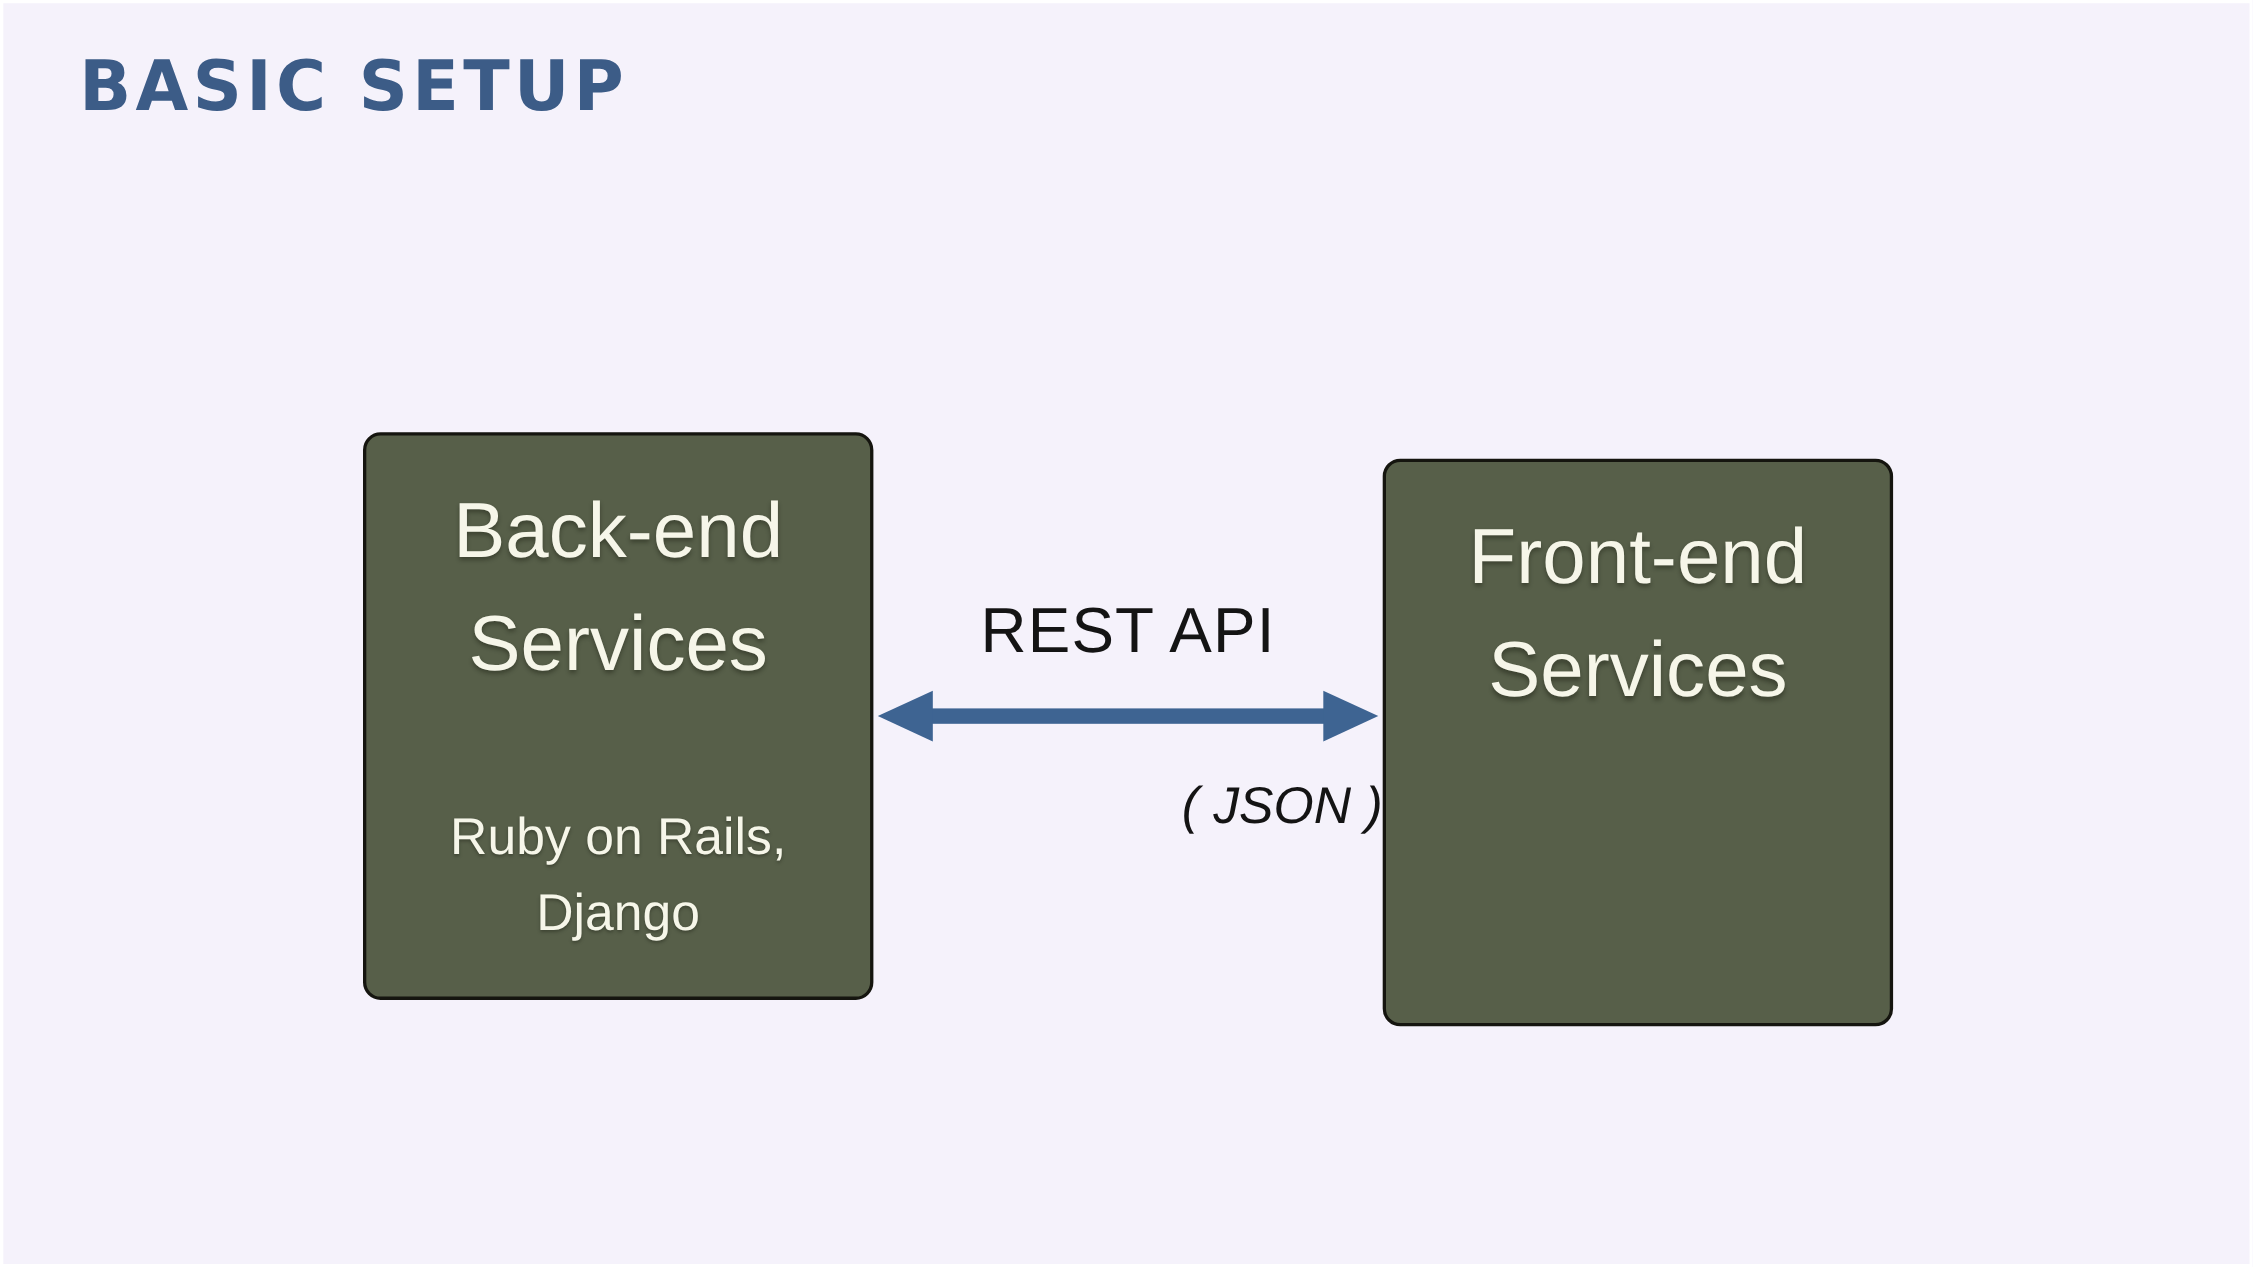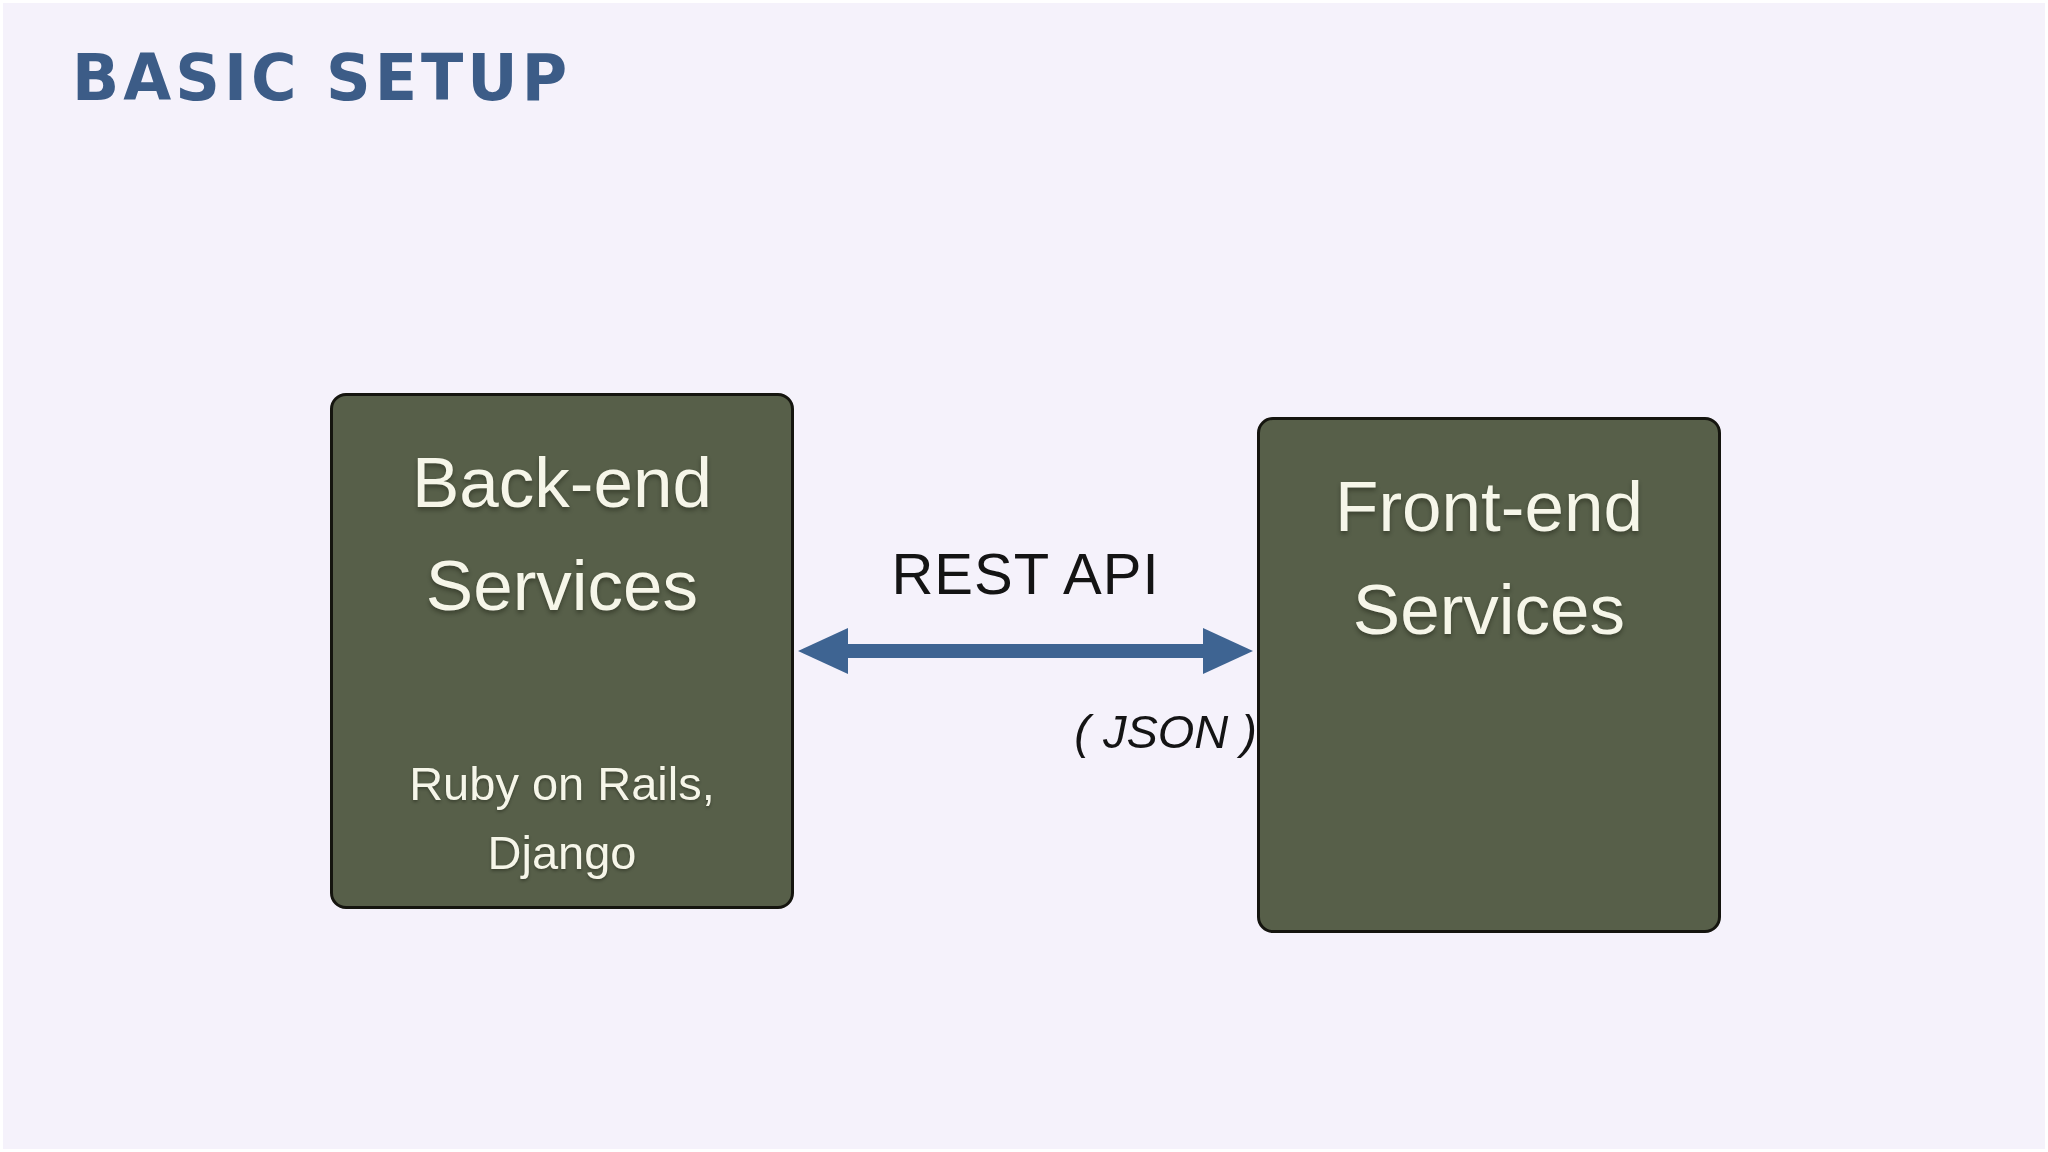--- a/index.html
+++ b/index.html
@@ -44,21 +44,21 @@
     top:393px;
     width:464px;
     height:516px;
     background:var(--box-fill);
     border:3px solid var(--box-border);
     border-radius:16px;
     display:flex;
     flex-direction:column;
     align-items:center;
     text-align:center;
-    padding:36px 26px 18px 26px;
+    padding:36px 26px 42px 26px;
     color:var(--box-text);
   }
   .box-left{left:330px;}
   .box-right{left:1257px;margin-top:24px;}
   .box-title{
     font-size:71px;
     line-height:1.45;
     font-weight:400;
     text-shadow:0 3px 4px rgba(15,18,8,0.38);
   }

